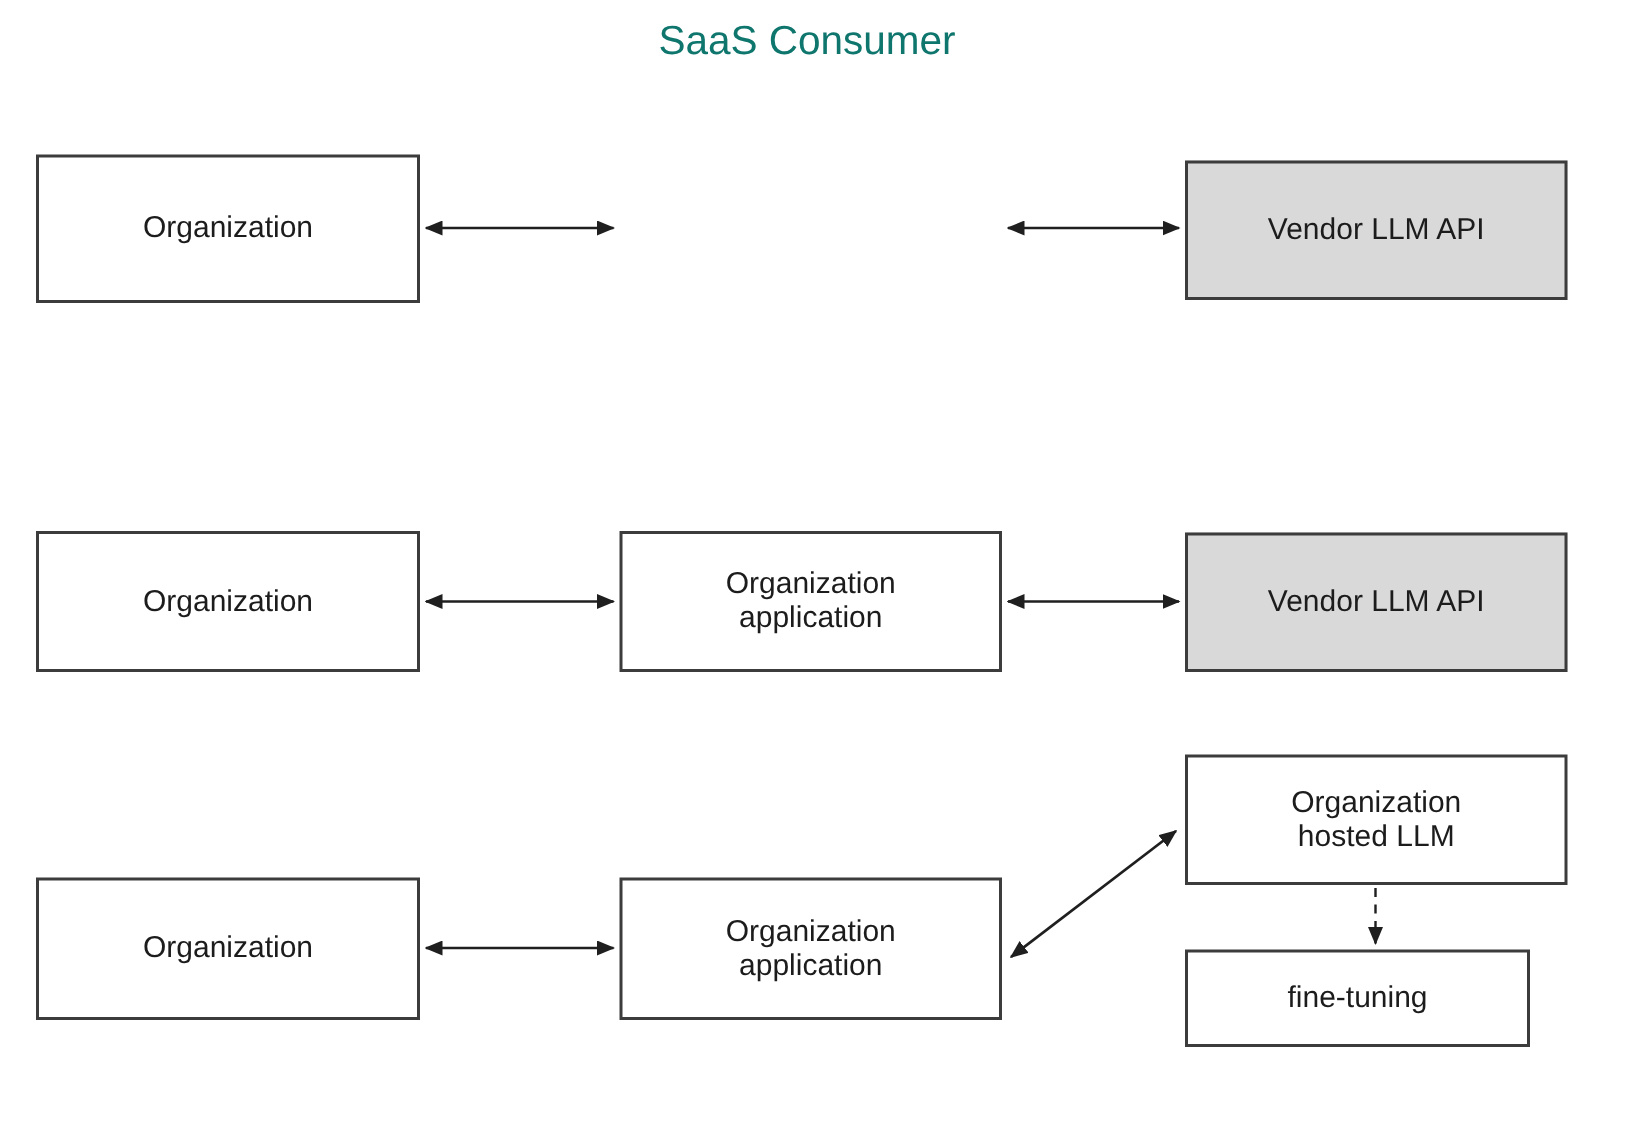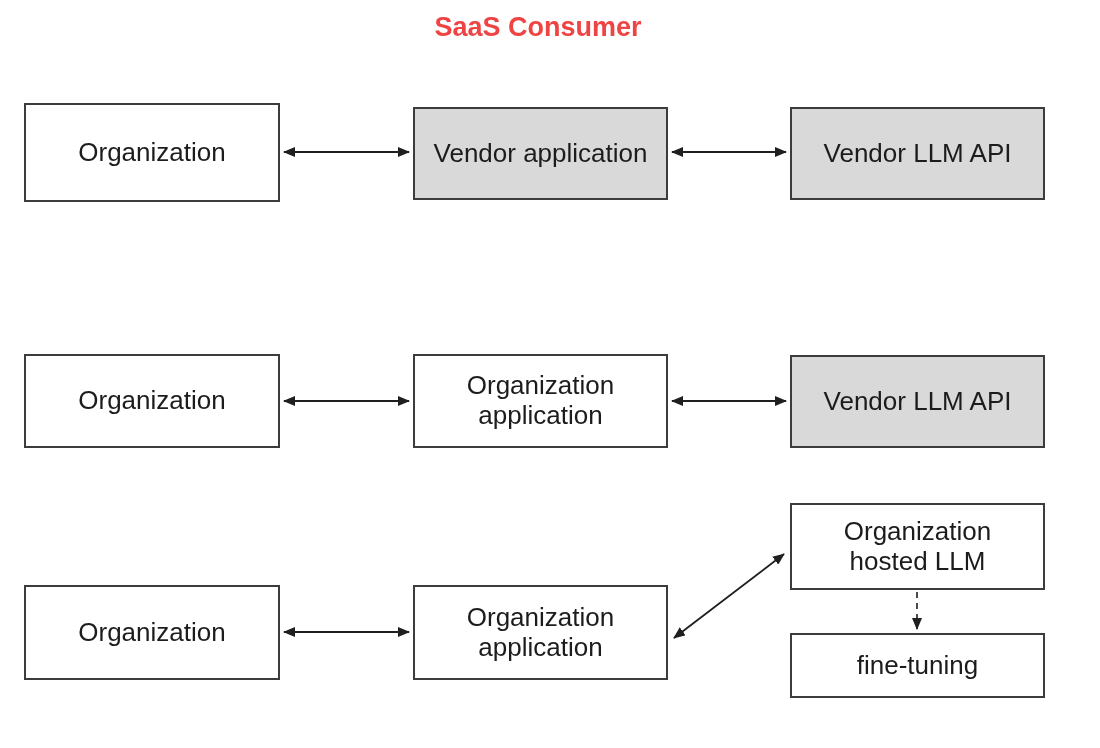--- a/index.html
+++ b/index.html
@@ -16,39 +16,39 @@
     left: 0; top: 0;
     width: 1100px; height: 748px;
     pointer-events: none;
   }
   .arrows line { stroke: #1f1f1f; stroke-width: 1.8; }
   .arrows line.dashed { stroke-dasharray: 6 5; stroke-width: 1.6; }
   .section-title {
     position: absolute;
     transform: translateX(-50%);
     font-size: 27px;
-    font-weight: bold;
-    color: #ef4444;
+    font-weight: normal;
+    color: #0f766e;
     white-space: nowrap;
     line-height: 1;
   }
   .node {
     position: absolute;
     box-sizing: border-box;
     background: #ffffff;
     border: 2px solid #3c3c3c;
     display: flex;
     align-items: center;
     justify-content: center;
   }
   .node.gray { background: #d9d9d9; }
   .node .label {
     white-space: pre-line;
     text-align: center;
-    font-size: 26px;
+    font-size: 20px;
     line-height: 1.15;
     color: #1c1c1c;
   }
 </style>
 </head>
 <body>
 
 <div class="canvas">
 
   <svg class="arrows" viewBox="0 0 1100 748" xmlns="http://www.w3.org/2000/svg">
@@ -65,23 +65,20 @@
     <line x1="674" y1="638" x2="784" y2="554" marker-start="url(#ah)" marker-end="url(#ah)"></line>
     <line class="dashed" x1="917" y1="592" x2="917" y2="629" marker-end="url(#ah)"></line>
   </svg>
 
   <div class="section-title" style="left:538px; top:14px">SaaS Consumer</div>
 
   <div class="node" style="left:24px; top:103px; width:256px; height:99px">
     <span class="label">Organization</span>
   </div>
 
-  <div class="node gray" style="left:413px; top:107px; width:255px; height:93px">
-    <span class="label">Vendor application</span>
-  </div>
 
   <div class="node gray" style="left:790px; top:107px; width:255px; height:93px">
     <span class="label">Vendor LLM API</span>
   </div>
 
 
   <div class="node" style="left:24px; top:354px; width:256px; height:94px">
     <span class="label">Organization</span>
   </div>
 
@@ -102,17 +99,17 @@
   <div class="node" style="left:413px; top:585px; width:255px; height:95px">
     <span class="label">Organization
 application</span>
   </div>
 
   <div class="node" style="left:790px; top:503px; width:255px; height:87px">
     <span class="label">Organization
 hosted LLM</span>
   </div>
 
-  <div class="node" style="left:790px; top:633px; width:255px; height:65px">
+  <div class="node" style="left:790px; top:633px; width:230px; height:65px">
     <span class="label">fine-tuning</span>
   </div>
 
 </div>
 
 </body></html>

